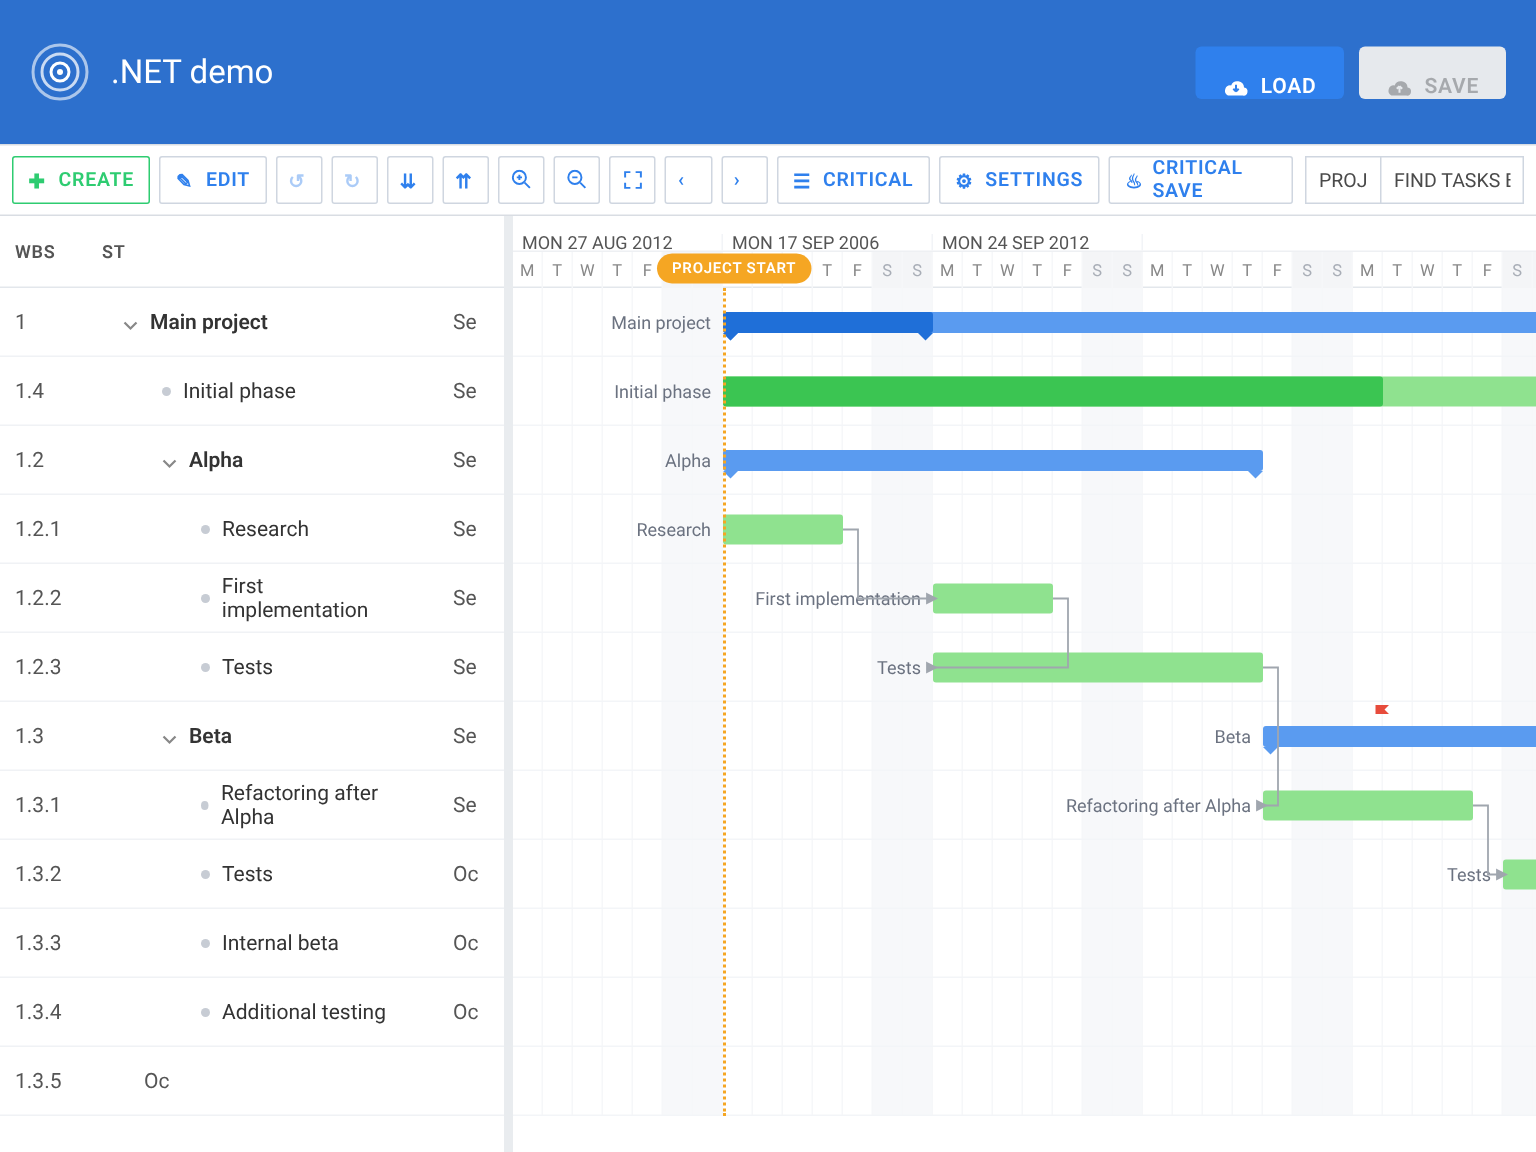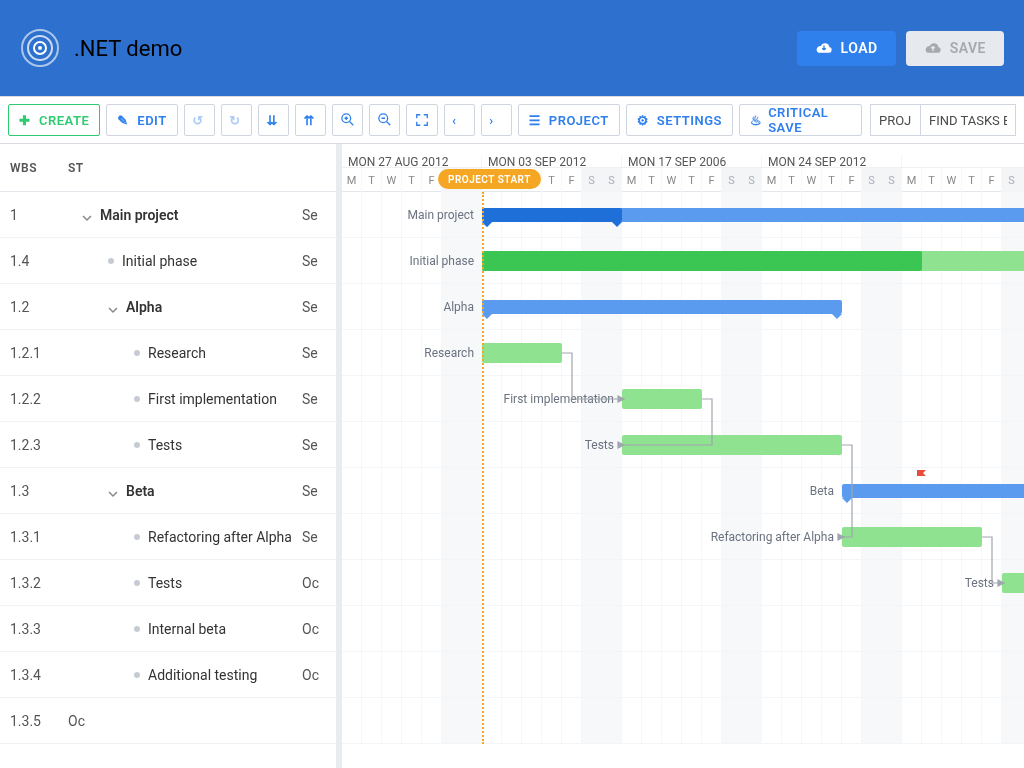--- a/index.html
+++ b/index.html
@@ -2,22 +2,22 @@
 <html><head>
 <meta charset="utf-8">
 <style>
 * { box-sizing: border-box; margin: 0; padding: 0; font-family: -apple-system, BlinkMacSystemFont, "Segoe UI", Roboto, Arial, sans-serif; }
 html, body { width: 1024px; height: 768px; overflow: hidden; background: #fff; }
 
 
 .header { height: 96px; background: #2d70cd; display: flex; align-items: center; padding: 0 20px; }
 .logo { width: 40px; height: 40px; margin-right: 14px; }
 .logo svg { width: 100%; height: 100%; }
-.app-title { color: #000000; font-size: 22px; font-weight: 400; flex: 1; }
-.hdr-btn { height: 35px; padding: 0 18px; border-radius: 4px; display: flex; align-items: center; gap: 8px; font-size: 14px; font-weight: 600; letter-spacing: 0.5px; cursor: pointer; }
+.app-title { color: #ffffff; font-size: 22px; font-weight: 400; flex: 1; }
+.hdr-btn { height: 35px; padding: 0 18px; border-radius: 4px; display: flex; align-items: flex-end; gap: 8px; font-size: 14px; font-weight: 600; letter-spacing: 0.5px; cursor: pointer; }
 .hdr-btn.load { background: #2f80ed; color: #fff; margin-right: 10px; }
 .hdr-btn.save { background: #e6e9ed; color: #a6a9ad; }
 .hdr-btn .ic { width: 18px; height: 14px; }
 
 
 .toolbar { height: 48px; border-top: 1px solid #d9dde3; border-bottom: 1px solid #d9dde3; display: flex; align-items: center; padding: 0 8px; background: #fff; font-size: 13px; }
 .tb-btn { height: 32px; border: 1px solid #cfd6e0; border-radius: 2px; display: flex; align-items: center; justify-content: center; padding: 0 10px; margin-right: 6px; cursor: pointer; font-weight: 600; letter-spacing: 0.5px; }
 .tb-btn.green { border-color: #2ecc71; color: #2ecc71; }
 .tb-btn.blue { color: #2f80ed; }
 .tb-btn .ic { width: 14px; height: 14px; margin-right: 6px; }
@@ -28,21 +28,21 @@
 
 .main { display: flex; height: calc(768px - 96px - 48px); position: relative; }
 .left { width: 342px; border-right: 6px solid #e9ecef; overflow: hidden; }
 .left-head { height: 48px; border-bottom: 1px solid #e3e7ec; display: flex; align-items: center; font-size: 12px; font-weight: 600; color: #555; letter-spacing: 0.5px; }
 .left-head .col-wbs { width: 68px; padding-left: 10px; }
 .left-head .col-name { flex: 1; }
 .left-head .col-st { width: 34px; }
 .row { height: 46px; border-bottom: 1px solid #f0f2f5; display: flex; align-items: center; font-size: 14px; color: #333; }
 .row .col-wbs { width: 68px; padding-left: 10px; color: #555; }
 .row .col-name { flex: 1; display: flex; align-items: center; gap: 8px; }
-.row .col-st { width: 34px; color: #555; }
+.row .col-st { width: 34px; color: #555; margin-left: 28px; }
 .indent-0 .col-name { padding-left: 14px; }
 .indent-1 .col-name { padding-left: 40px; }
 .indent-2 .col-name { padding-left: 66px; }
 .chev { width: 10px; height: 10px; color: #888; }
 .bullet { width: 6px; height: 6px; border-radius: 50%; background: #c7ccd4; }
 .row.bold .col-name .txt { font-weight: 600; color: #333; }
 
 
 .right { flex: 1; overflow: hidden; position: relative; }
 .time-head { height: 48px; border-bottom: 1px solid #e3e7ec; position: relative; }
@@ -143,21 +143,21 @@
         </svg></span>
     </div>
   <div class="tb-btn blue icon-only">
       <span class="ic">‹</span>
     </div>
   <div class="tb-btn blue icon-only">
       <span class="ic">›</span>
     </div>
   <div class="tb-btn blue">
       <span class="ic">☰</span>
-      <span>PROJECT</span>
+      <span>CRITICAL</span>
     </div>
   <div class="tb-btn blue">
       <span class="ic">⚙</span>
       <span>SETTINGS</span>
     </div>
   <div class="tb-btn blue">
       <span class="ic">♨</span>
       <span>CRITICAL SAVE</span>
     </div>
   <input class="tb-input" style="width: 50px; border-right: none;" value="PROJE">
@@ -270,21 +270,20 @@
           <div class="col-wbs">1.3.5</div>
           <div class="col-st">Oc</div>
         </div>
       </div>
   </div>
 
   <div class="right">
     <div class="time-head">
       <div class="week-row" id="week-row">
           <div class="week">MON 27 AUG 2012</div>
-          <div class="week">MON 03 SEP 2012</div>
           <div class="week">MON 17 SEP 2006</div>
           <div class="week">MON 24 SEP 2012</div>
         </div>
       <div class="day-row" id="day-row">
           <div class="day">M</div>
           <div class="day">T</div>
           <div class="day">W</div>
           <div class="day">T</div>
           <div class="day">F</div>
           <div class="day weekend">S</div>

